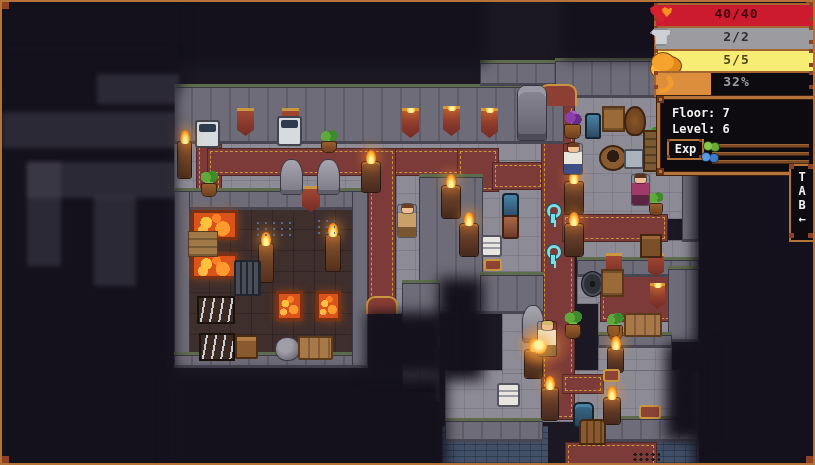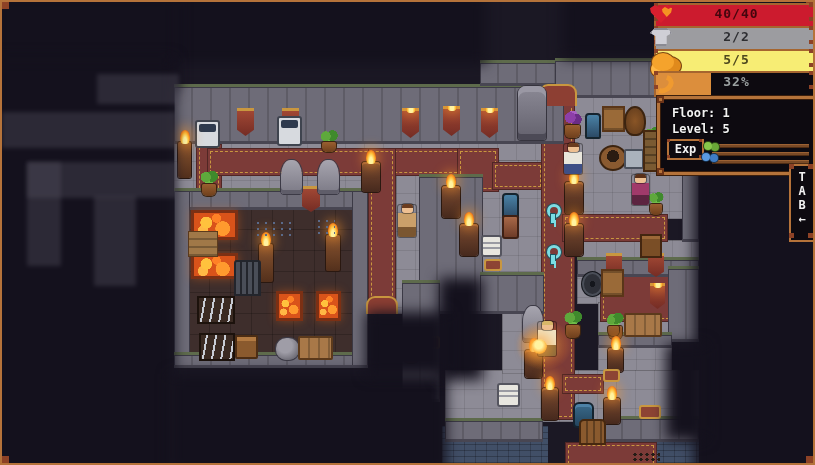--- a/index.html
+++ b/index.html
@@ -242,22 +242,22 @@
     <span class="fill" style="width: 34%; background: rgb(220, 142, 60);"></span>
     <span class="bic ic-horn" style="left:-4px;top:2px"></span>
     <span class="lbl" style="color: rgb(154, 160, 160);">32%</span>
   </div>
 
   <div id="panel">
     <span class="pc" style="left:-3px;top:-3px"></span>
     <span class="pc" style="right:-3px;top:-3px"></span>
     <span class="pc" style="left:-3px;bottom:-3px"></span>
     <span class="pc" style="right:-3px;bottom:-3px"></span>
-    <span class="txt" style="top:7px">Floor: 1</span>
-    <span class="txt" style="top:23px">Level: 5</span>
+    <span class="txt" style="top:7px">Floor: 7</span>
+    <span class="txt" style="top:23px">Level: 6</span>
     <span id="expbtn">Exp</span>
     <span class="stripe" style="top:45px"></span>
     <span class="stripe" style="top:53px"></span>
     <span class="stripe" style="top:61px"></span>
     <span class="orbs orbs-green" style="left:44px;top:43px"></span>
     <span class="orbs orbs-blue" style="left:42px;top:54px"></span>
   </div>
 
   <div id="tab">
     <div>T</div>

